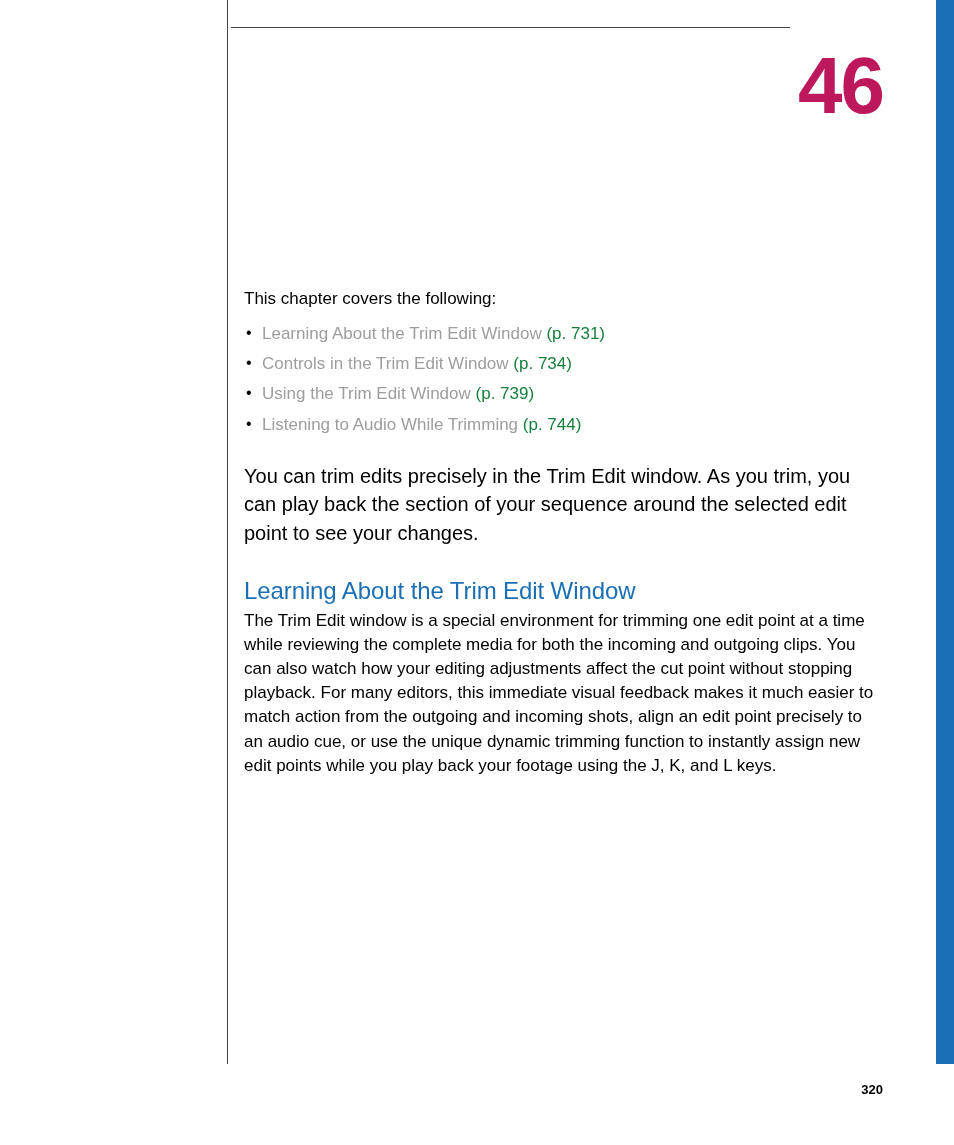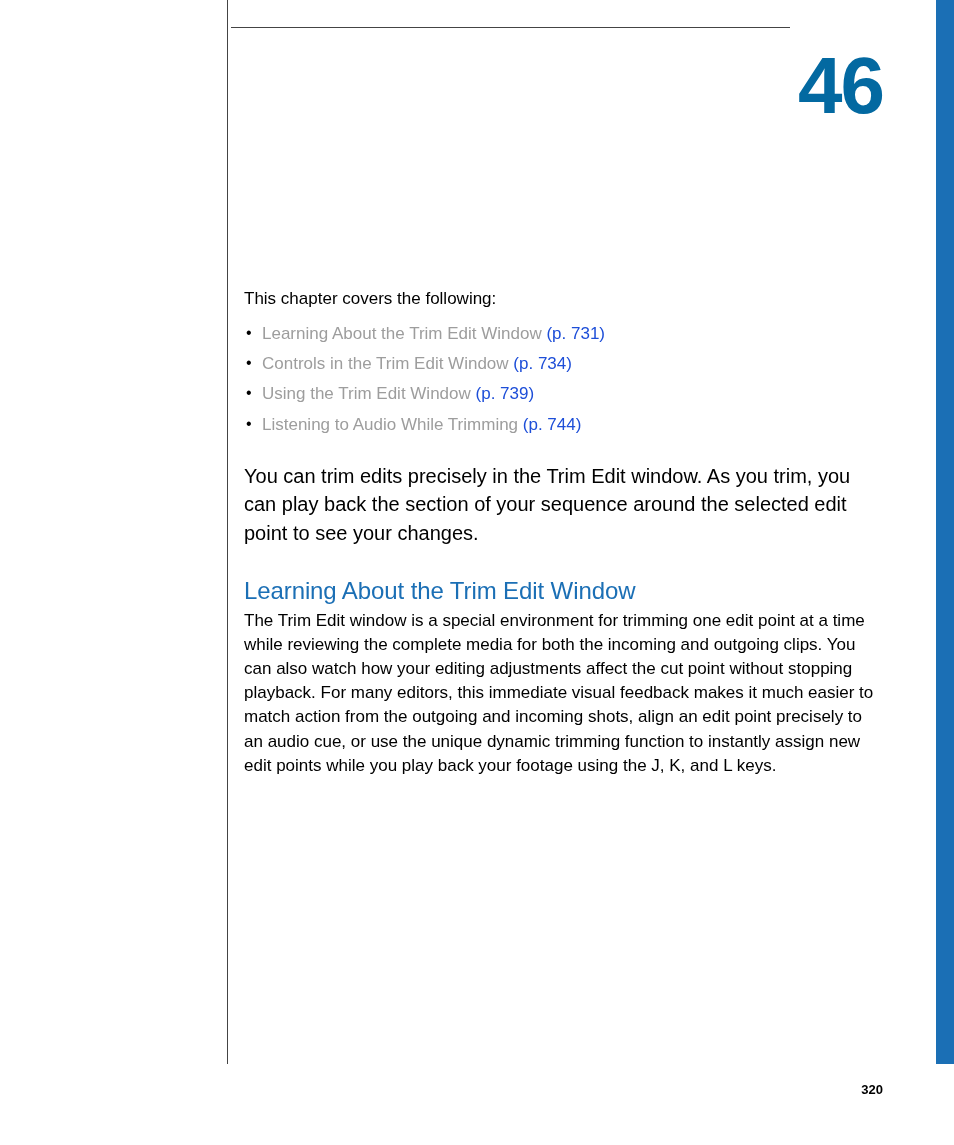--- a/index.html
+++ b/index.html
@@ -33,21 +33,21 @@
     width: 18px;
     height: 1064px;
     background: #1b6fb5;
   }
   .chapter-num {
     position: absolute;
     top: 46px;
     right: 71px;
     font-size: 80px;
     font-weight: 700;
-    color: #0369a1;
+    color: #be185d;
     letter-spacing: -2px;
     line-height: 1;
   }
   .chapter-title {
     position: absolute;
     top: 60px;
     left: 244px;
     width: 540px;
     font-size: 33px;
     font-weight: 700;
@@ -81,21 +81,21 @@
     position: absolute;
     left: 2px;
     top: 0;
     font-size: 16px;
     color: #000;
   }
   .toc-link {
     color: #9d9d9d;
   }
   .toc-page {
-    color: #1d4ed8;
+    color: #15803d;
   }
   .para {
     font-size: 20px;
     line-height: 1.42;
     margin-bottom: 30px;
   }
   .section-heading {
     font-size: 24px;
     color: #1b6fb5;
     font-weight: 400;

